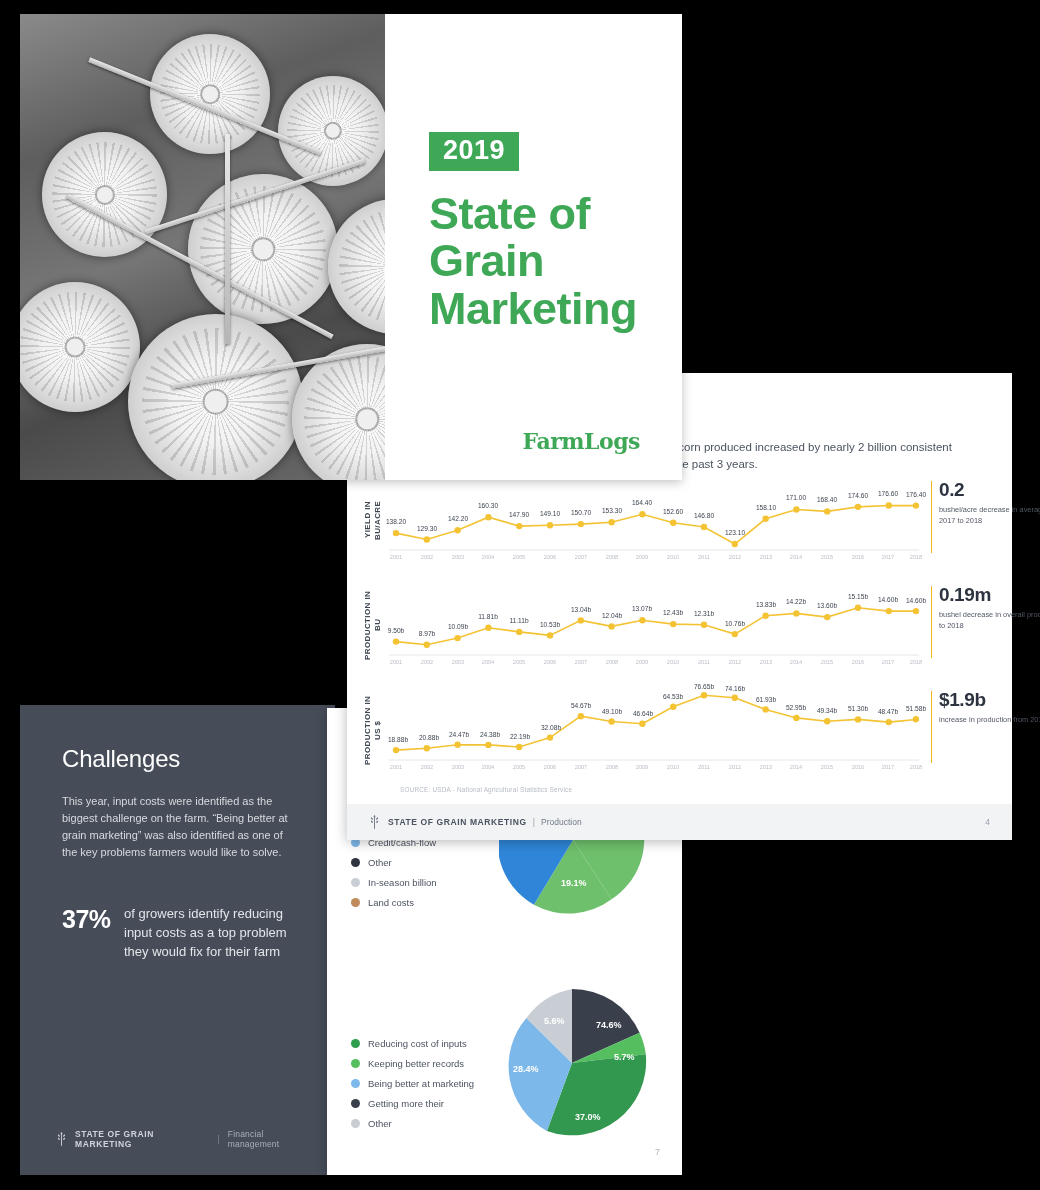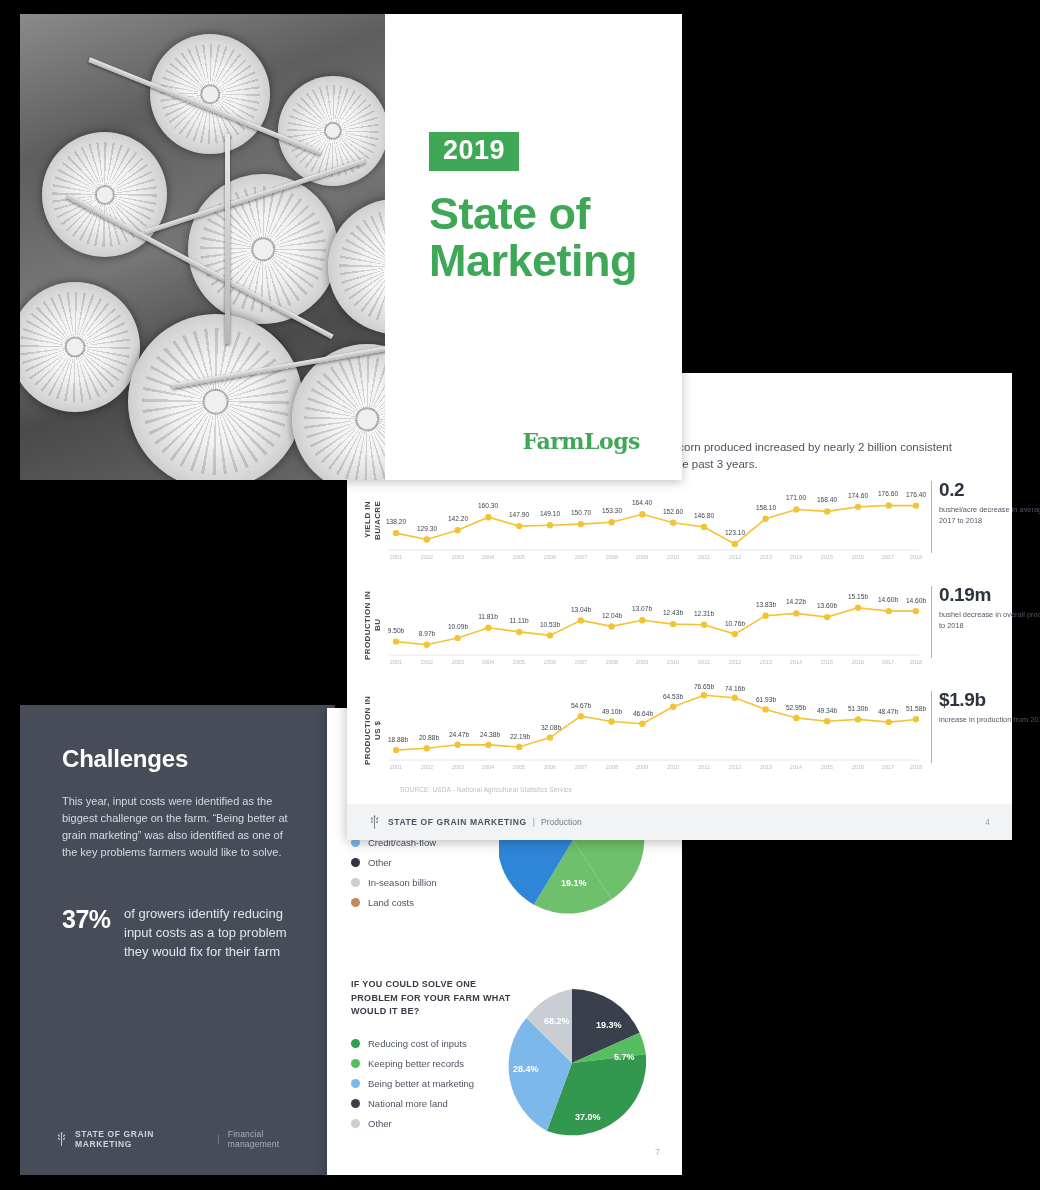--- a/index.html
+++ b/index.html
@@ -81,21 +81,21 @@
 
   
   .challenges {
     position: absolute; left: 20px; top: 705px;
     width: 315px; height: 470px;
     background: #464c58;
     z-index: 20;
     padding: 40px 34px 0 42px;
     box-shadow: 0 2px 10px rgba(0,0,0,.3);
   }
-  .ch-title { color:#fff; font-size: 24px; font-weight: bold; letter-spacing:-.2px; }
+  .ch-title { color:#fff; font-size: 24px; font-weight: normal; letter-spacing:-.2px; }
   .ch-body { color:#d7dbe0; font-size: 11px; line-height: 1.55; margin-top: 20px; max-width: 235px; }
   .stat { display:flex; margin-top: 44px; }
   .stat-num { color:#fff; font-size:25px; font-weight:bold; width: 62px; flex:none; letter-spacing:-.5px;}
   .stat-txt { color:#e2e5ea; font-size:13px; line-height:1.45; }
   .ch-footer {
     position:absolute; left: 36px; bottom: 26px; right: 20px;
     display:flex; align-items:center; gap:8px;
   }
   .ch-footer .fl { color:#cfd4db; font-size:8.5px; font-weight:bold; letter-spacing:.6px; }
   .ch-footer .fs { color:#a9b0ba; font-size:8.5px; letter-spacing:.2px;}
@@ -179,20 +179,21 @@
       <div class="catwalk" style="left:60px;top:90px;width:250px;height:5px;transform:rotate(22deg);"></div>
       <div class="catwalk" style="left:120px;top:180px;width:230px;height:5px;transform:rotate(-18deg);"></div>
       <div class="catwalk" style="left:30px;top:250px;width:300px;height:5px;transform:rotate(28deg);"></div>
       <div class="catwalk" style="left:150px;top:350px;width:230px;height:5px;transform:rotate(-10deg);"></div>
       <div class="catwalk" style="left:205px;top:120px;width:5px;height:210px;"></div>
     </div>
     <div class="cover-right">
       <div class="year-badge">2019</div>
       <div class="cover-title">
         <div>State of</div>
+        <div>Grain</div>
         <div>Marketing</div>
       </div>
       <div class="cover-logo">FarmLogs</div>
     </div>
   </div>
 
   <div class="challenges">
     <div class="ch-title">Challenges</div>
     <div class="ch-body">This year, input costs were identified as the biggest challenge on the farm. “Being better at grain marketing” was also identified as one of the key problems farmers would like to solve.</div>
 
@@ -263,62 +264,61 @@
 
           <path d="M74 74 L69.5 2.1 A72 72 0 0 1 74 2 Z" fill="#bf8a5c"></path>
         </svg>
         <span class="pie-lbl" style="left:98px;top:24px;">27.7%</span>
         <span class="pie-lbl" style="left:62px;top:112px;">19.1%</span>
         <span class="pie-lbl" style="left:14px;top:58px;">27.1%</span>
       </div>
     </div>
 
     <div class="pie-block" style="left:0;top:262px;width:355px;height:200px;">
-      <div class="pie-head" style="position:absolute;left:24px;top:8px;width:160px;">IF YOU COULD SOLVE ONE PROBLEM FOR YOUR FARM WHAT WOULD IT BE?</div>
       <div class="legend" style="position:absolute;left:24px;top:53px;">
         <div class="legend-row">
           <span class="legend-dot" style="background:#2f9e4f"></span>
           <span class="legend-label">Reducing cost of inputs</span>
         </div>
         <div class="legend-row">
           <span class="legend-dot" style="background:#55bf5f"></span>
           <span class="legend-label">Keeping better records</span>
         </div>
         <div class="legend-row">
           <span class="legend-dot" style="background:#7db8ea"></span>
           <span class="legend-label">Being better at marketing</span>
         </div>
         <div class="legend-row">
           <span class="legend-dot" style="background:#39404c"></span>
-          <span class="legend-label">National more land</span>
+          <span class="legend-label">Getting more their</span>
         </div>
         <div class="legend-row">
           <span class="legend-dot" style="background:#c9ced4"></span>
           <span class="legend-label">Other</span>
         </div>
       </div>
 
       <div style="position:absolute;left:170px;top:18px;width:150px;height:150px;">
         <svg width="150" height="150" viewBox="0 0 150 150">
 
           <path d="M75 75 L75 1 A74 74 0 0 1 142.6 44.7 Z" fill="#39404c"></path>
 
           <path d="M75 75 L142.6 44.7 A74 74 0 0 1 148.8 66.2 Z" fill="#55bf5f"></path>
 
           <path d="M75 75 L148.8 66.2 A74 74 0 0 1 49.9 142.9 Z" fill="#33984f"></path>
 
           <path d="M75 75 L49.9 142.9 A74 74 0 0 1 29.4 29.9 Z" fill="#7db8ea"></path>
 
           <path d="M75 75 L29.4 29.9 A74 74 0 0 1 75 1 Z" fill="#c9ced4"></path>
         </svg>
-        <span class="pie-lbl" style="left:99px;top:32px;">19.3%</span>
+        <span class="pie-lbl" style="left:99px;top:32px;">74.6%</span>
         <span class="pie-lbl" style="left:117px;top:64px;">5.7%</span>
         <span class="pie-lbl" style="left:78px;top:124px;">37.0%</span>
         <span class="pie-lbl" style="left:16px;top:76px;">28.4%</span>
-        <span class="pie-lbl dark" style="left:47px;top:28px;color:#fff;">68.2%</span>
+        <span class="pie-lbl dark" style="left:47px;top:28px;color:#fff;">5.6%</span>
       </div>
     </div>
 
     <div class="pagenum">7</div>
   </div>
 
   <div class="chartslide">
 
     <div class="cs-head">f total corn produced increased by nearly 2 billion consistent over the past 3 years.</div>
 

